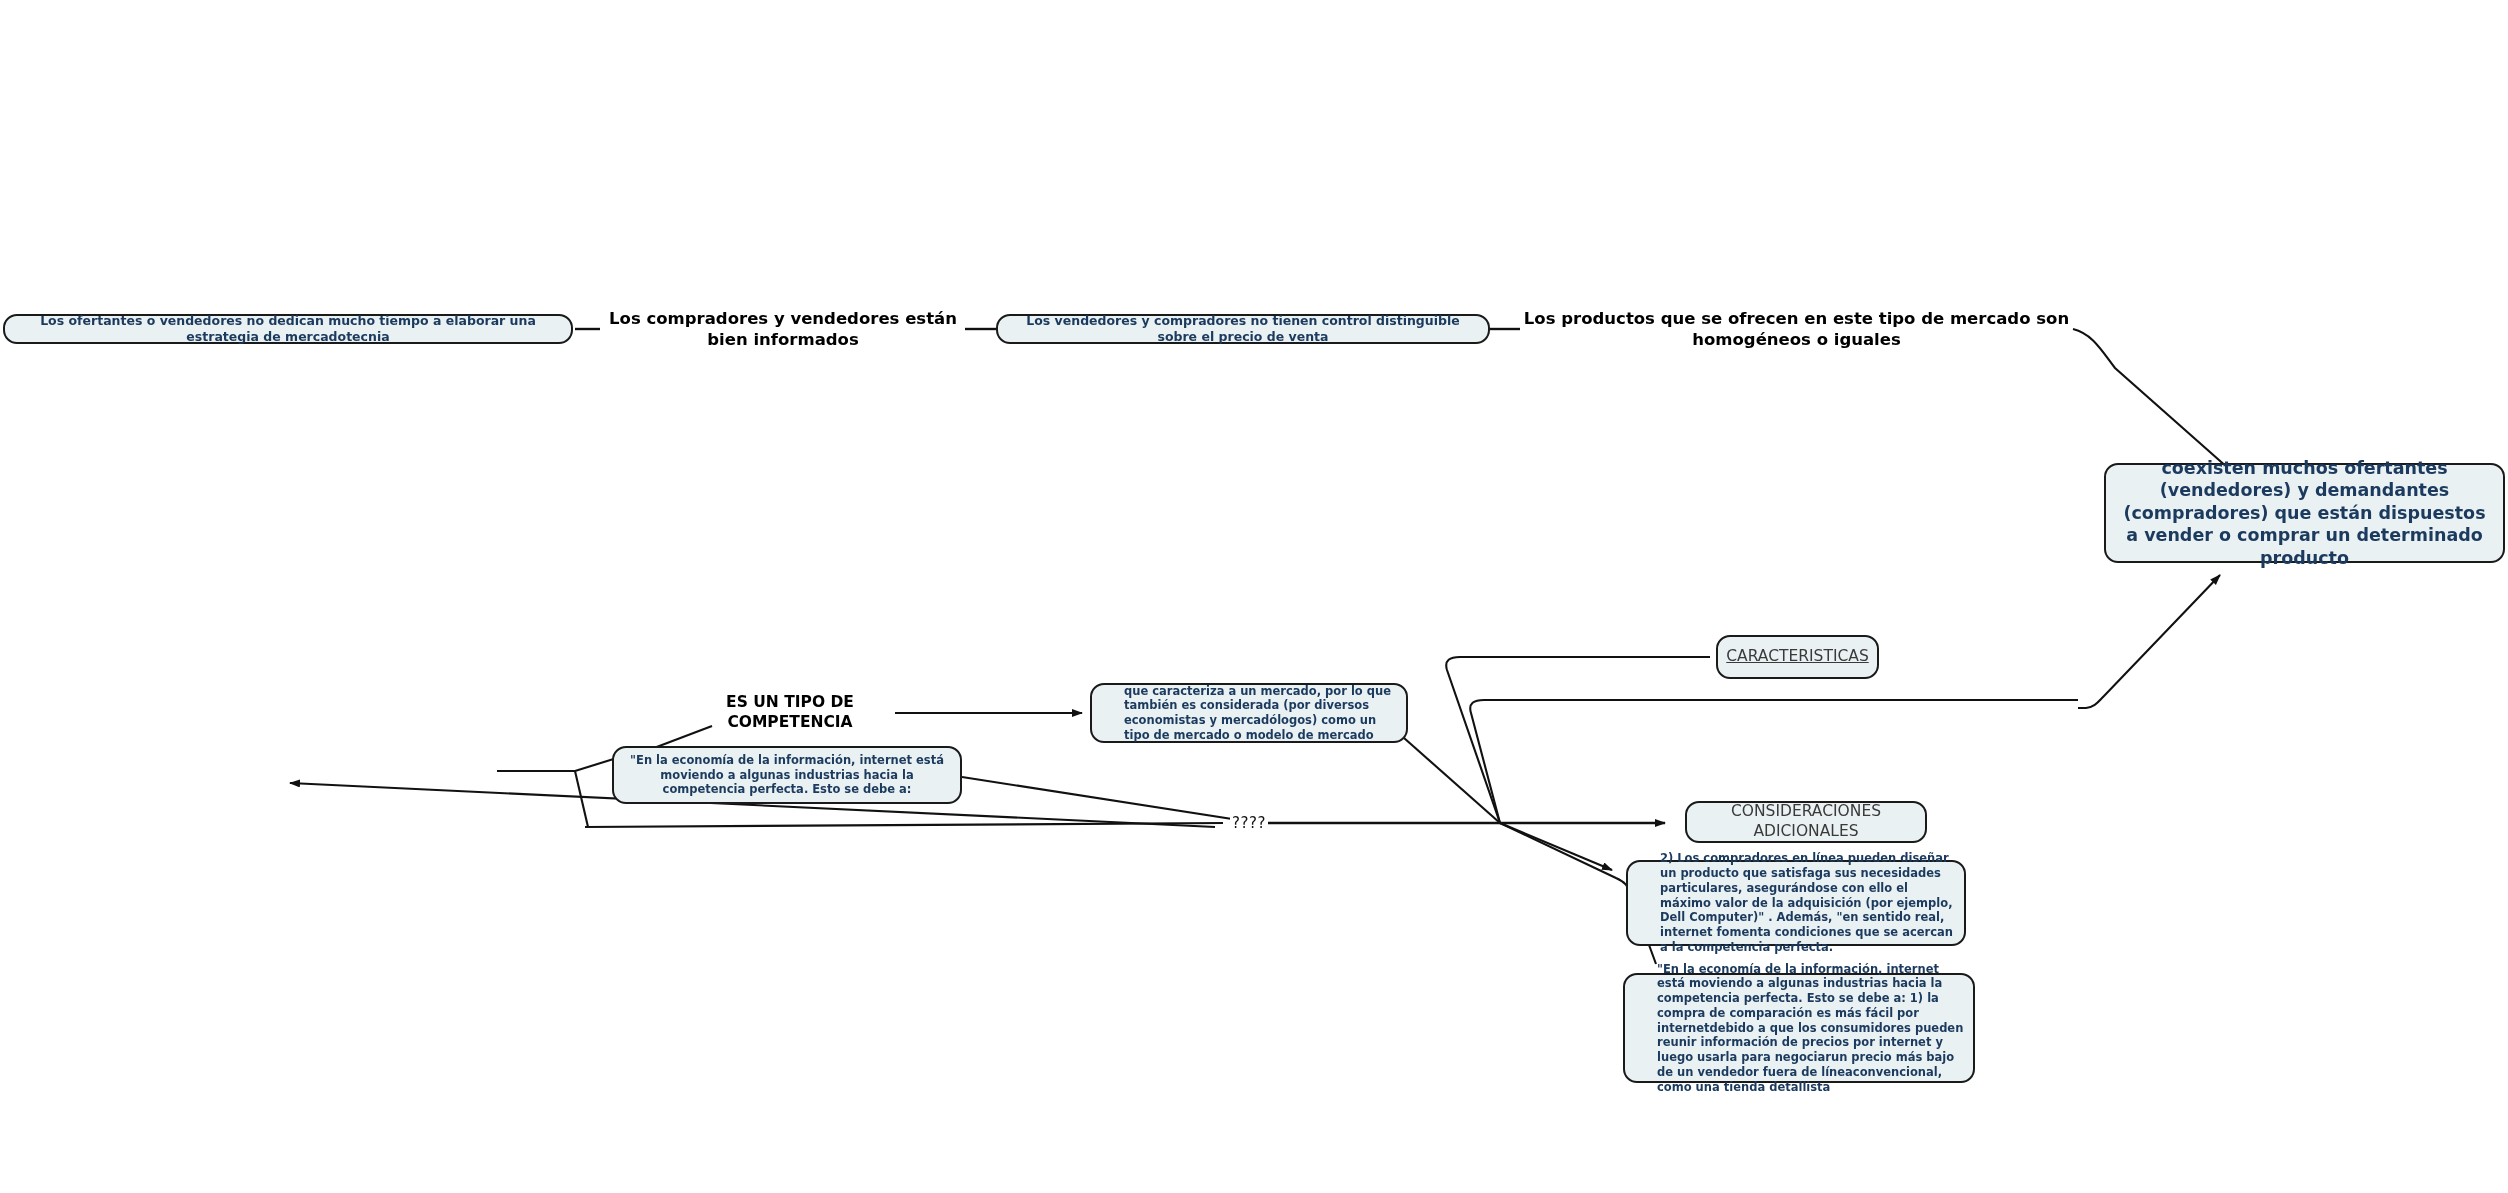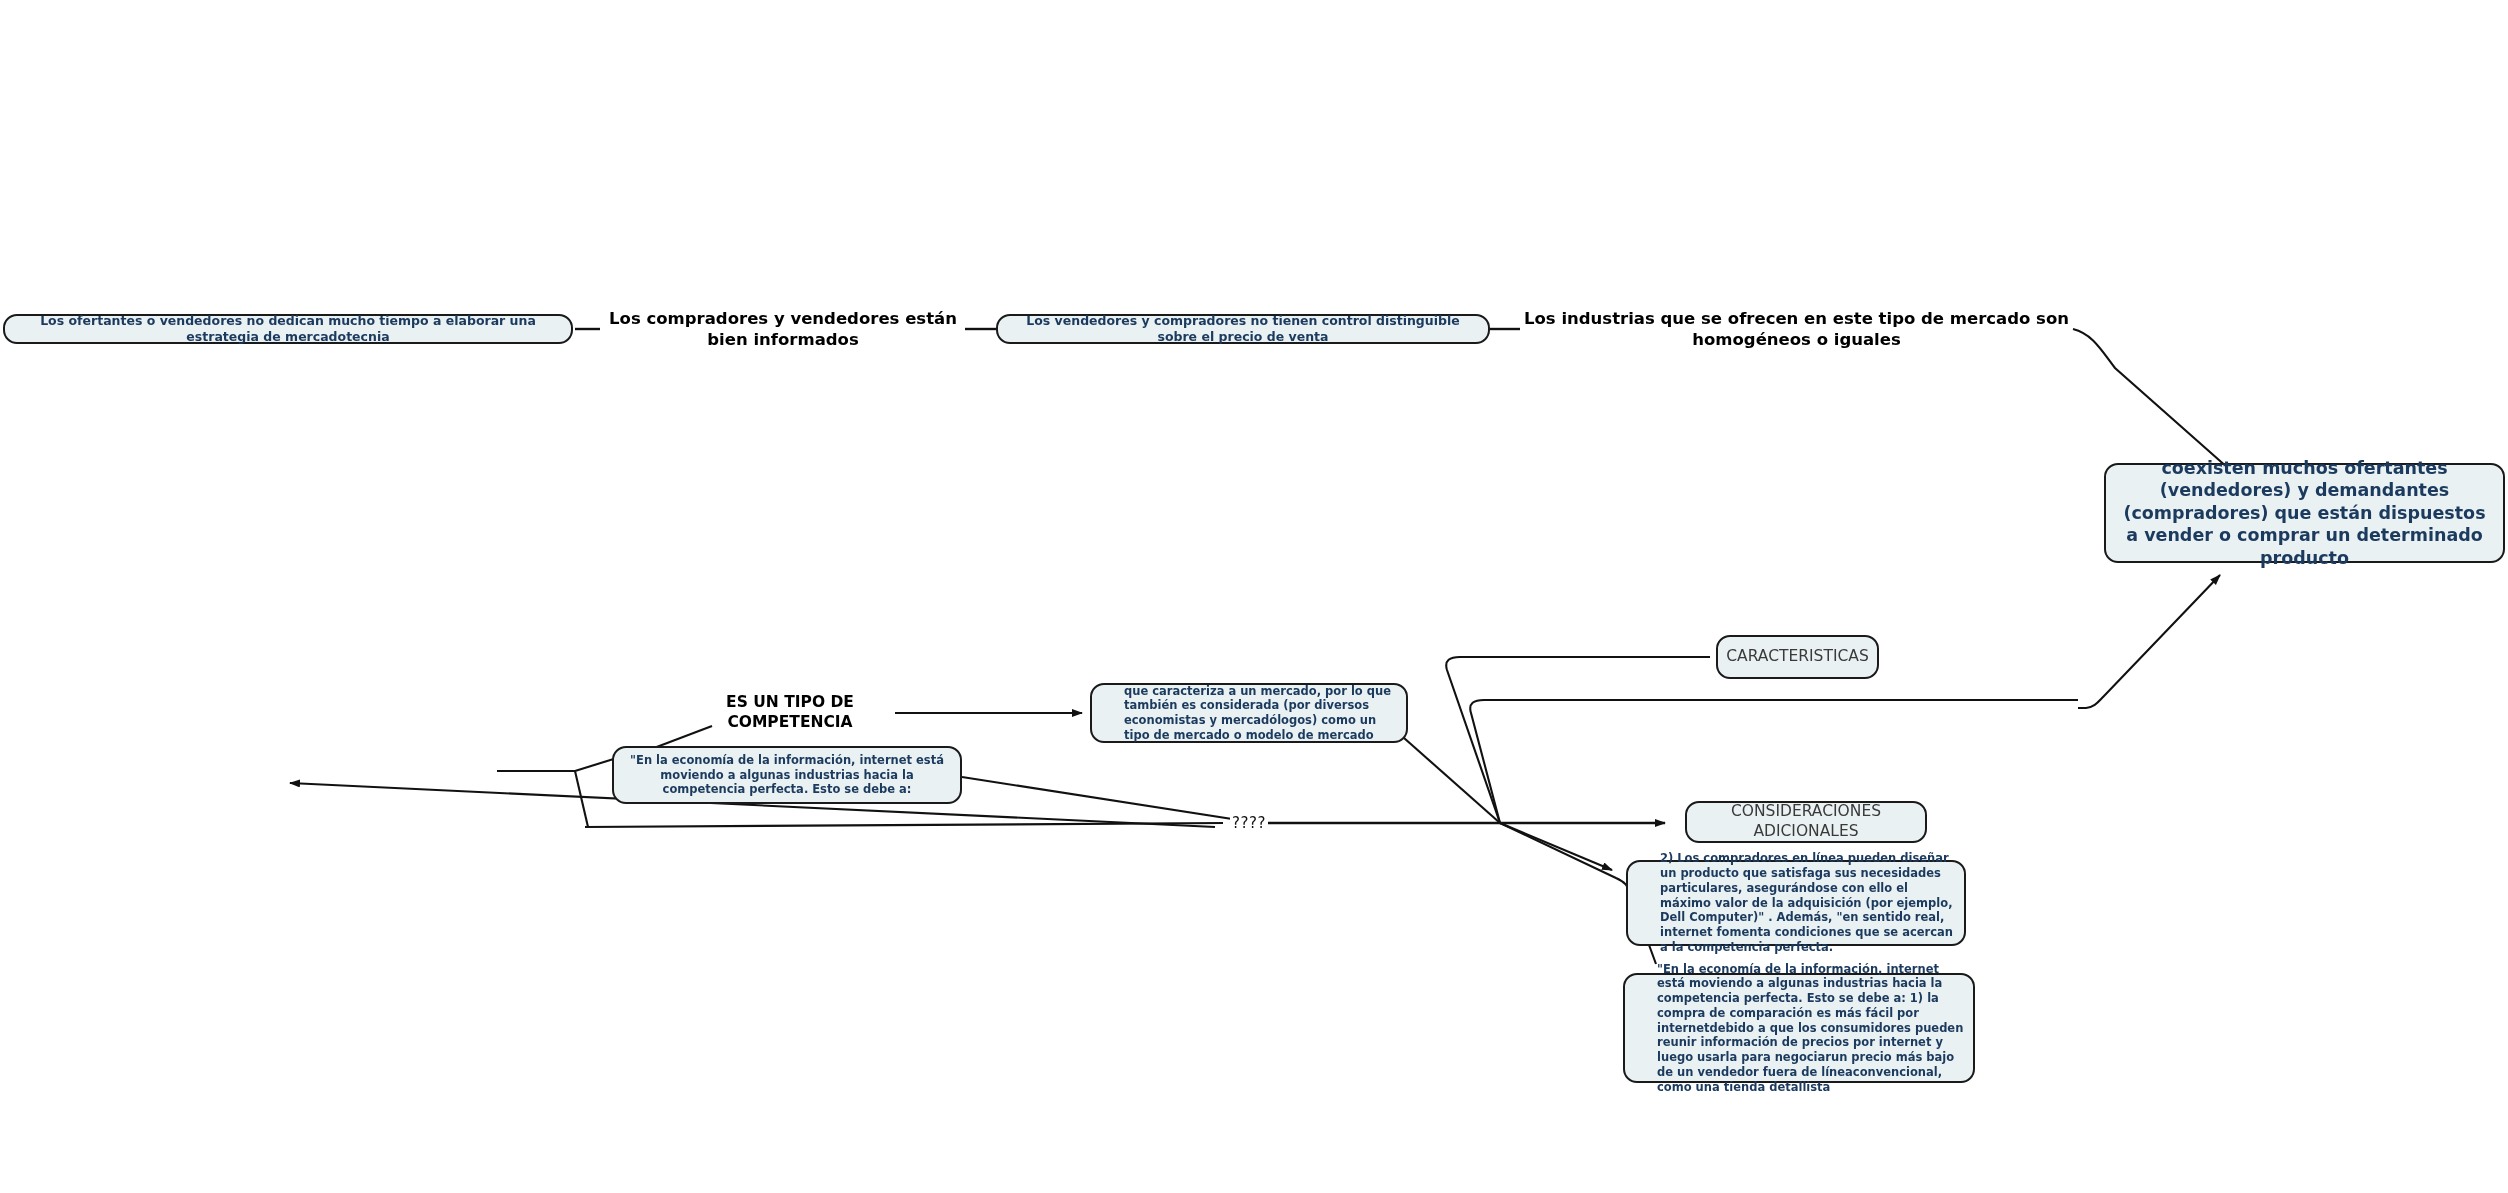--- a/index.html
+++ b/index.html
@@ -127,28 +127,28 @@
 
   <div class="node plain center-align" style="left:600px; top:266px; width:366px; height:30px; font-size:16.5px;">
     <span>Los compradores y vendedores están bien informados</span>
   </div>
 
   <div class="node center-align" style="left:996px; top:266px; width:494px; height:30px; font-size:12.5px;">
     <span>Los vendedores y compradores no tienen control distinguible sobre el precio de venta</span>
   </div>
 
   <div class="node plain center-align" style="left:1520px; top:266px; width:553px; height:30px; font-size:16.5px;">
-    <span>Los industrias que se ofrecen en este tipo de mercado son homogéneos o iguales</span>
+    <span>Los productos que se ofrecen en este tipo de mercado son homogéneos o iguales</span>
   </div>
 
   <div class="node center-align" style="left:2104px; top:415px; width:401px; height:100px; font-size:17.5px;align-items:center;">
     <span>coexisten muchos ofertantes (vendedores) y demandantes (compradores) que están dispuestos a vender o comprar un determinado producto</span>
   </div>
 
-  <div class="node grey-text center-align" style="left:1716px; top:587px; width:163px; height:44px; font-size:15.5px;">
+  <div class="node grey-text center-align" style="left:1716px; top:587px; width:163px; height:44px; font-size:15.5px;text-decoration:underline;">
     <span>CARACTERISTICAS</span>
   </div>
 
   <div class="node grey-text center-align" style="left:1685px; top:753px; width:242px; height:42px; font-size:15.5px;">
     <span>CONSIDERACIONES ADICIONALES</span>
   </div>
 
 
   <div class="node plain center-align" style="left:684px; top:652px; width:212px; height:26px; font-size:15.5px;">
     <span>ES UN TIPO DE COMPETENCIA</span>

